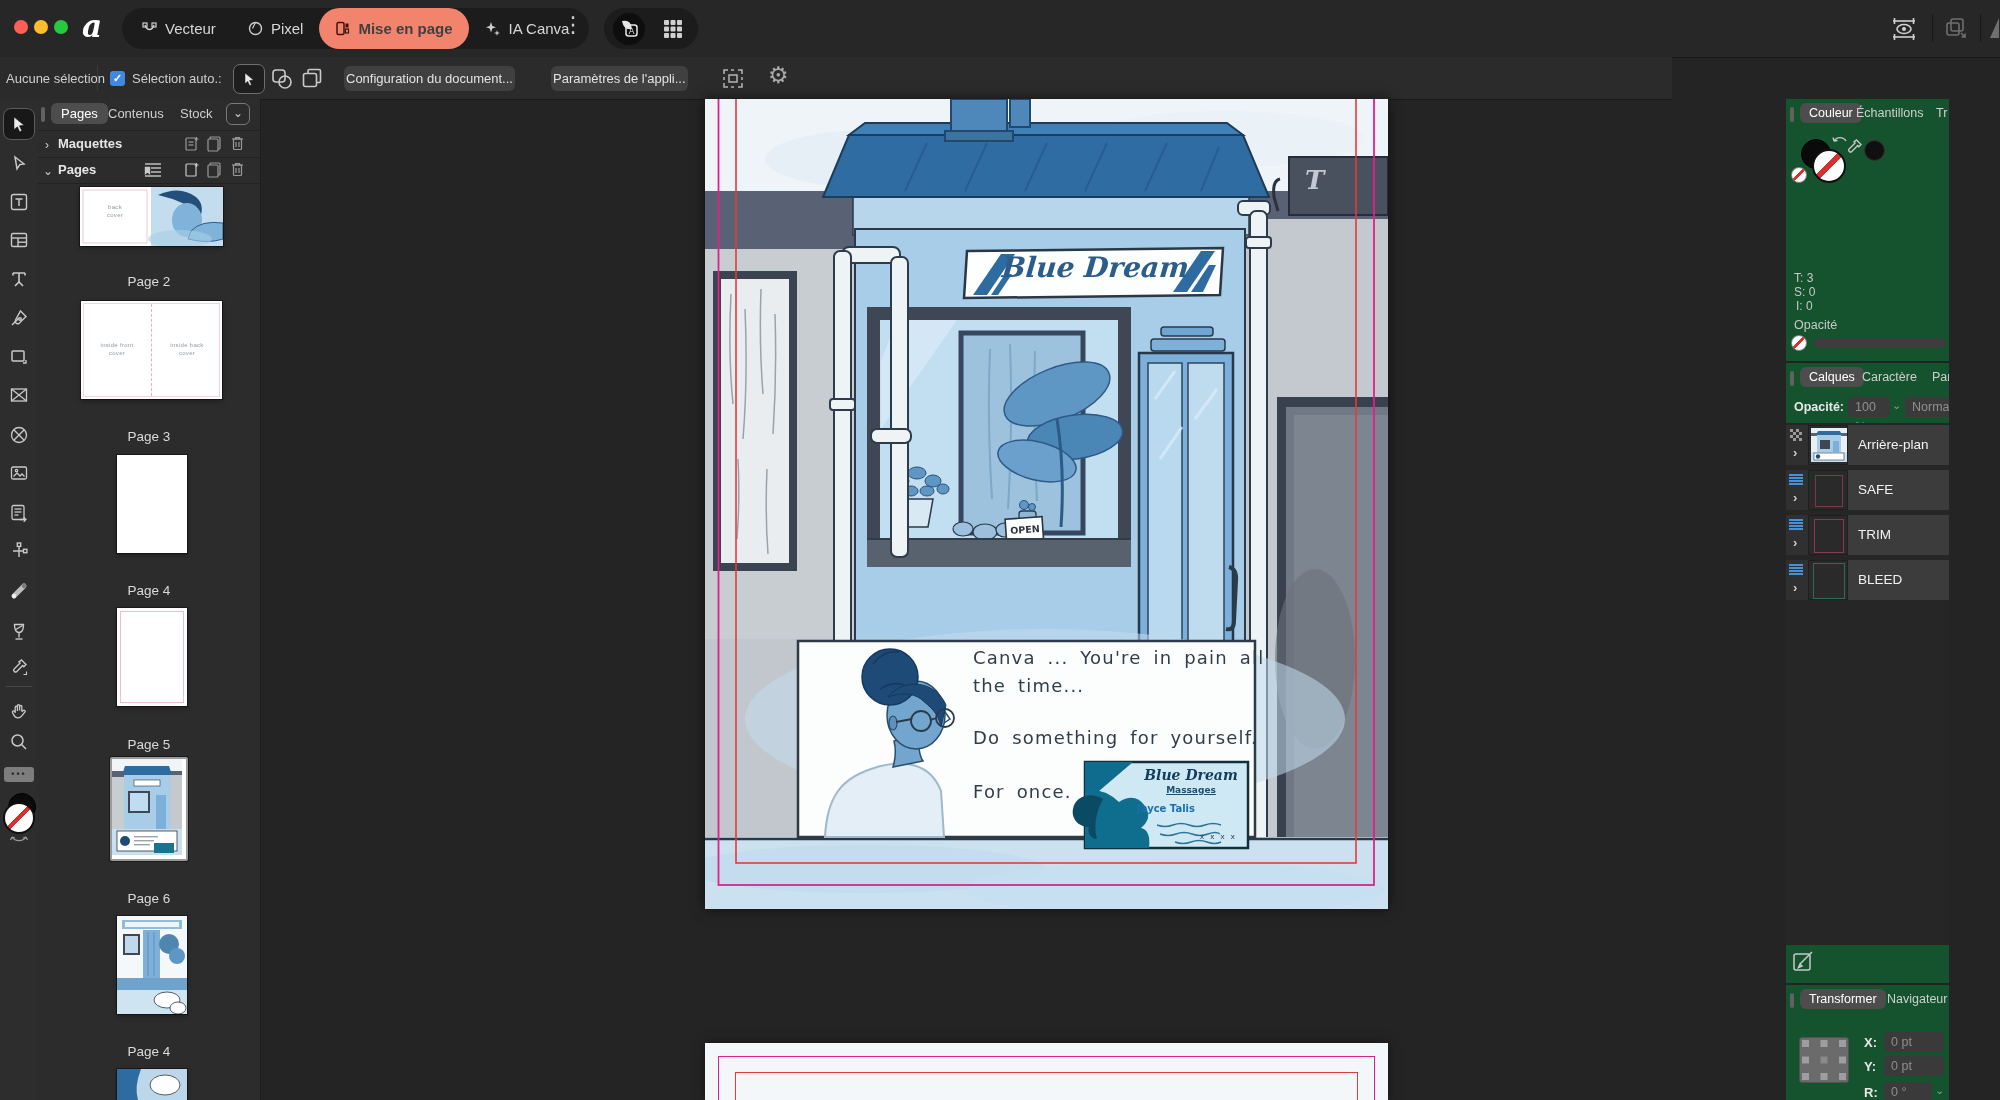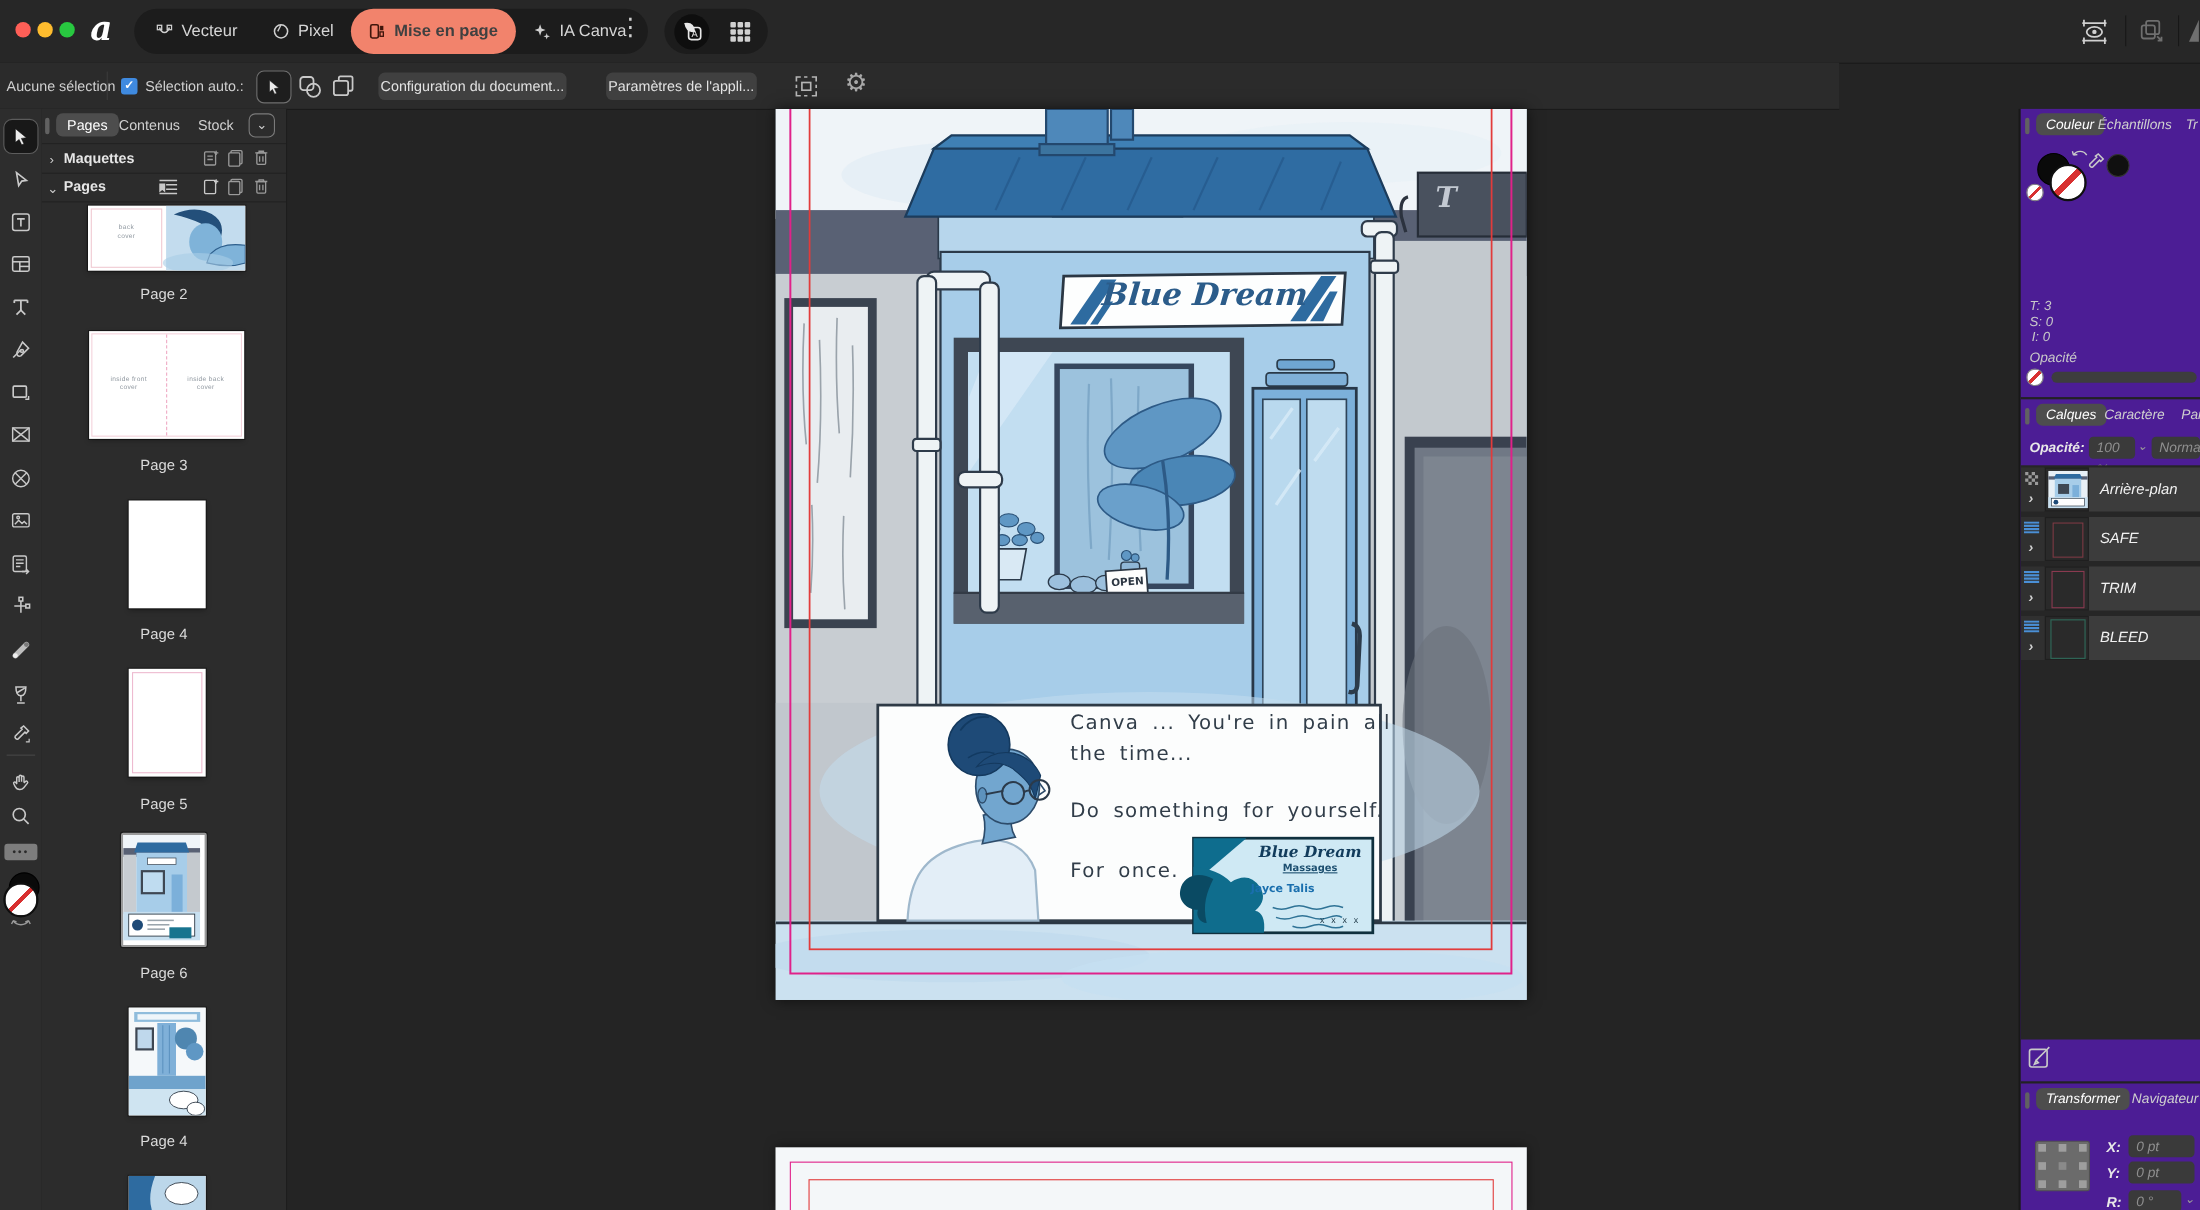--- a/index.html
+++ b/index.html
@@ -34,31 +34,31 @@
     background:linear-gradient(135deg,#fff 44%,#d83030 44%,#d83030 54%,#fff 54%);}
   
   #pages-panel{position:absolute;left:38px;top:99px;width:222px;height:1001px;background:#2c2c2c;border-right:1px solid #1d1d1d;overflow:hidden;}
   .handle{position:absolute;width:4px;height:15px;border-radius:2px;background:#616161;}
   .tab-pill{position:absolute;padding:3px 10px;border-radius:6px;font-size:13px;color:#cfcfcf;}
   .tab-pill.active{background:#4d4d4d;color:#fff;}
   .hdr-label{position:absolute;font-size:13px;font-weight:bold;color:#e6e6e6;}
   .chev{position:absolute;color:#cfcfcf;font-size:12px;}
   .row-div{position:absolute;left:0;width:222px;height:1px;background:#222;}
   .thumb{position:absolute;background:#fff;box-shadow:0 0 0 1px rgba(0,0,0,.4),0 2px 5px rgba(0,0,0,.35);}
-  .thumb-label{position:absolute;left:0;width:222px;text-align:center;font-size:13.5px;color:#dadada;}
+  .thumb-label{position:absolute;left:0;width:222px;text-align:center;font-size:13.5px;color:#dadada;margin-top:14px;}
   .tiny-txt{position:absolute;font-size:6px;line-height:1.4;color:#9199a1;text-align:center;letter-spacing:.3px;}
   
   #page6{position:absolute;left:705px;top:99px;width:683px;height:810px;box-shadow:0 0 12px rgba(0,0,0,.6);}
   #page7s{position:absolute;left:705px;top:1043px;width:683px;height:57px;background:#f4f7f9;overflow:hidden;box-shadow:0 0 10px rgba(0,0,0,.5);}
   .overlay{position:absolute;}
   .hand-text{font-family:"DejaVu Sans",sans-serif;font-size:18px;letter-spacing:1.2px;word-spacing:5px;color:#313d49;white-space:nowrap;}
   .script{font-family:"DejaVu Serif",serif;font-style:italic;font-weight:bold;color:#2b5c8a;}
   
   #rdiv{position:absolute;left:1835px;top:99px;width:2px;height:1001px;background:#181818;}
-  #rpanel{position:absolute;left:1837px;top:99px;width:163px;height:1001px;background:#4c1d95;overflow:hidden;font-style:italic;}
+  #rpanel{position:absolute;left:1786px;top:99px;width:163px;height:1001px;background:#14532d;overflow:hidden;}
   .rp-tab{position:absolute;font-size:12.5px;color:#cfcfcf;}
   .rp-tab.active{background:#4d4d4d;color:#fff;border-radius:6px;padding:3px 9px;}
   .rp-label{position:absolute;font-size:12px;color:#c9c9c9;}
   .layer-row{position:absolute;left:0;width:163px;height:40px;}
   .layer-strip{position:absolute;left:0;top:0;width:22px;height:40px;background:#303030;}
   .layer-thumbcell{position:absolute;left:22px;top:0;width:40px;height:40px;background:#2a2a2a;border:1px solid #1f1f1f;box-sizing:border-box;}
   .layer-labelbg{position:absolute;left:62px;top:0;right:0;height:40px;background:#3c3c3c;}
   .layer-name{position:absolute;left:10px;top:0;line-height:40px;font-size:13.5px;color:#f2f2f2;}
   .field-box{position:absolute;width:60px;height:20px;background:#3a3a3a;border-radius:4px;color:#8f8f8f;font-size:12.5px;line-height:20px;padding-left:7px;box-sizing:border-box;}
   .field-label{position:absolute;font-size:13px;font-weight:bold;color:#e8e8e8;}

